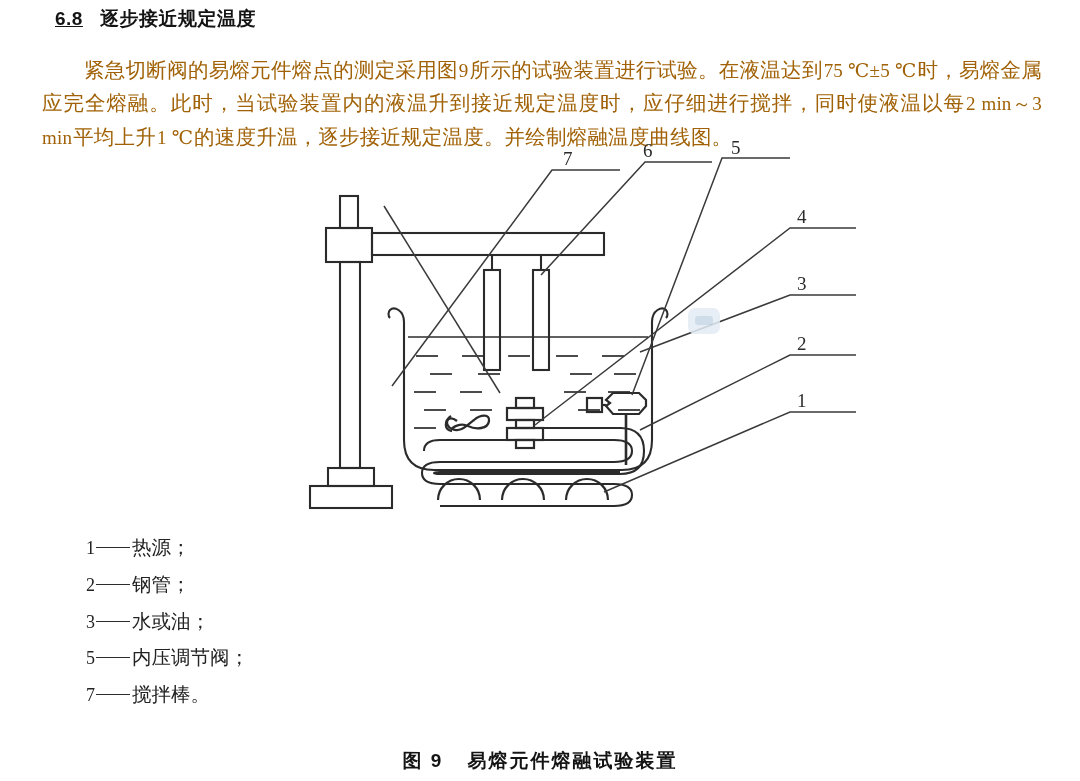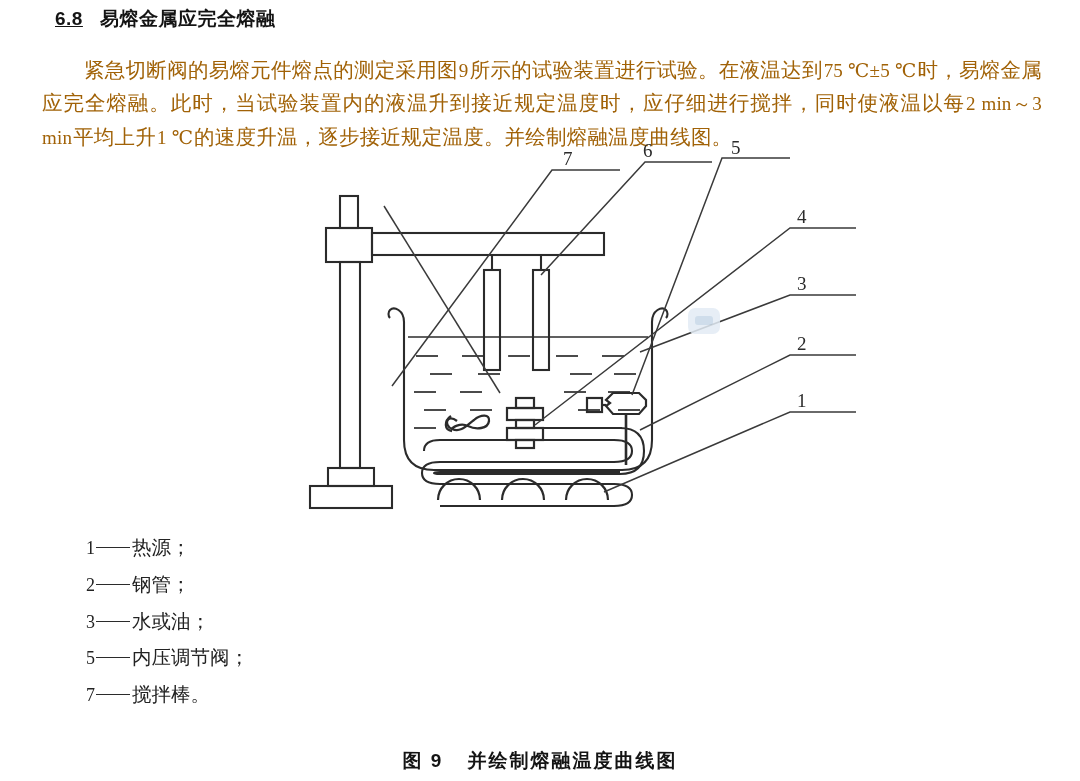--- a/index.html
+++ b/index.html
@@ -121,21 +121,21 @@
   }
   #figure-caption .cap-num {
     font-family: "Liberation Sans", "DejaVu Sans", sans-serif;
     margin-right: 24px;
   }
 </style>
 </head>
 <body>
 
 <div id="section-heading">
-  <span class="sec-num">6.8</span><span class="sec-title">易熔金属应完全熔融</span>
+  <span class="sec-num">6.8</span><span class="sec-title">逐步接近规定温度</span>
 </div>
 
 <p id="body-paragraph"><span class="indent"></span><span id="paragraph-text"><span>紧急切断阀的易熔元件熔点的测定采用图</span><span class="lat">9</span><span>所示的试验装置进行试验。在液温达到</span><span class="lat">75 ℃±5 ℃</span><span>时，易熔金属应完全熔融。此时，当试验装置内的液温升到接近规定温度时，应仔细进行搅拌，同时使液温以每</span><span class="lat">2 min～3 min</span><span>平均上升</span><span class="lat">1 ℃</span><span>的速度升温，逐步接近规定温度。并绘制熔融温度曲线图。</span></span></p>
 
 <div id="figure-area">
 
   <svg id="apparatus-svg" width="1080" height="380" viewBox="0 0 1080 380">
     <g fill="none" stroke="#2b2b2b" stroke-width="2.1" stroke-linejoin="miter" stroke-linecap="butt">
 
       <g>
@@ -286,14 +286,14 @@
 
 <div id="legend-list">
     <div class="legend-item"><span class="key">1</span><span class="dash"></span><span class="label">热源；</span></div>
     <div class="legend-item"><span class="key">2</span><span class="dash"></span><span class="label">钢管；</span></div>
     <div class="legend-item"><span class="key">3</span><span class="dash"></span><span class="label">水或油；</span></div>
     <div class="legend-item"><span class="key">5</span><span class="dash"></span><span class="label">内压调节阀；</span></div>
     <div class="legend-item"><span class="key">7</span><span class="dash"></span><span class="label">搅拌棒。</span></div>
   </div>
 
 <div id="figure-caption">
-  <span class="cap-num">图 9</span><span class="cap-title">并绘制熔融温度曲线图</span>
+  <span class="cap-num">图 9</span><span class="cap-title">易熔元件熔融试验装置</span>
 </div>
 
 </body></html>

